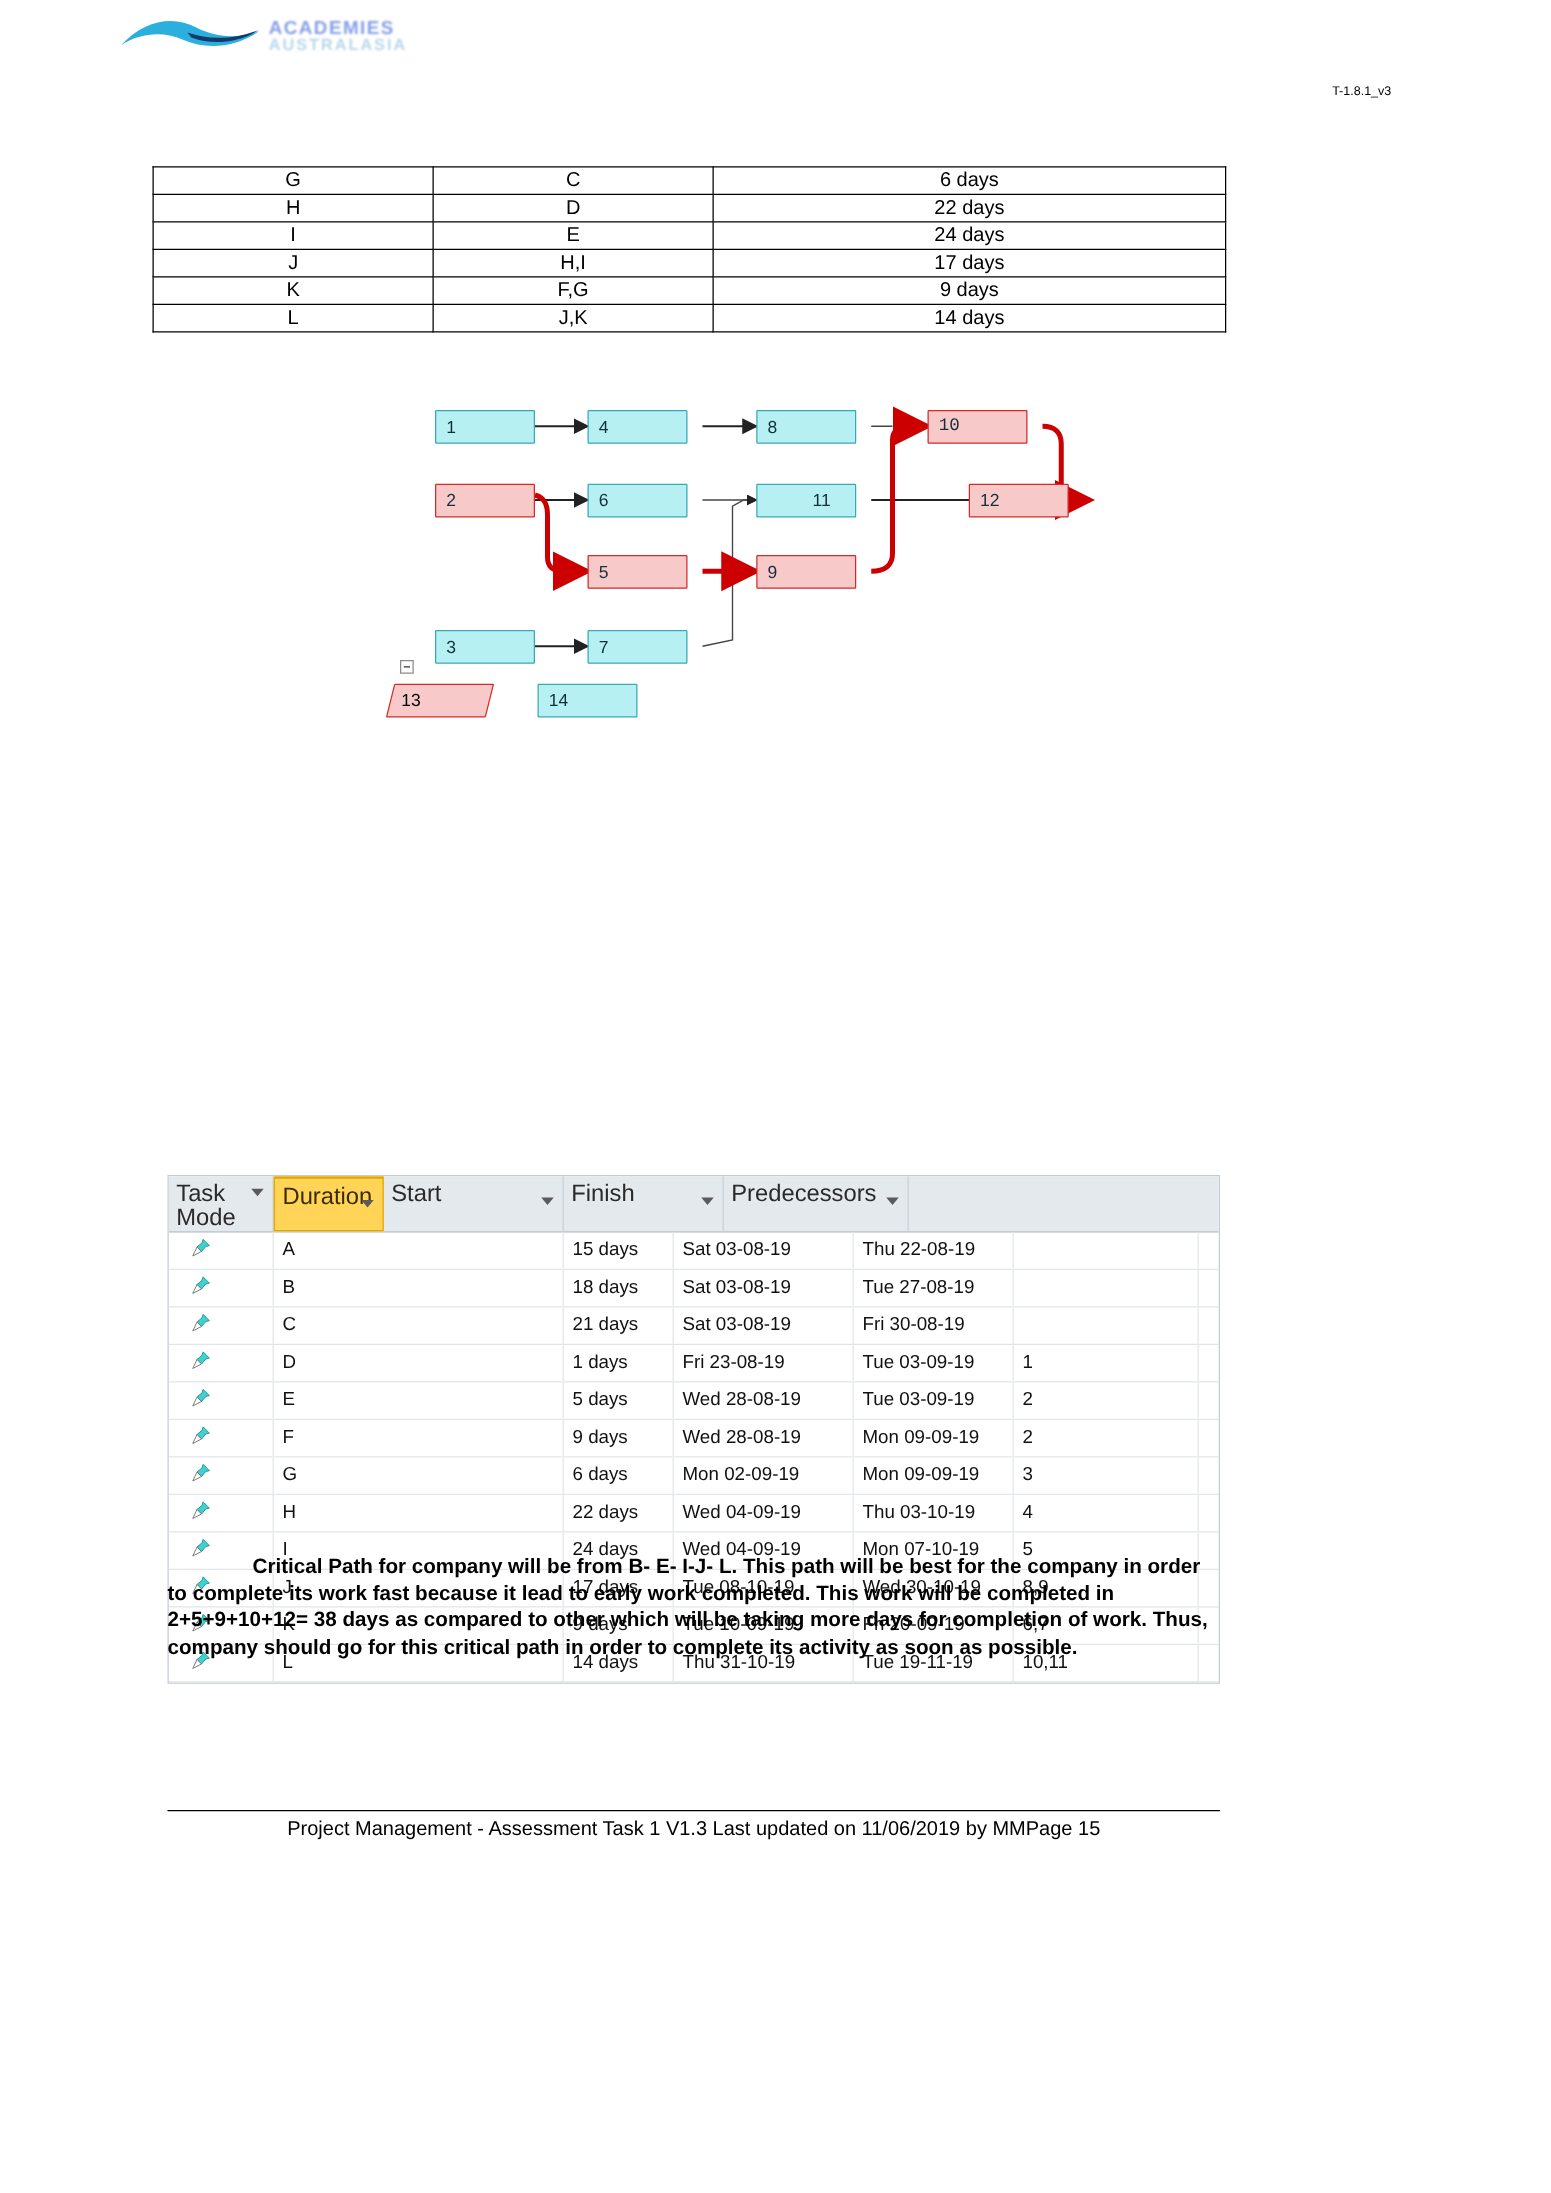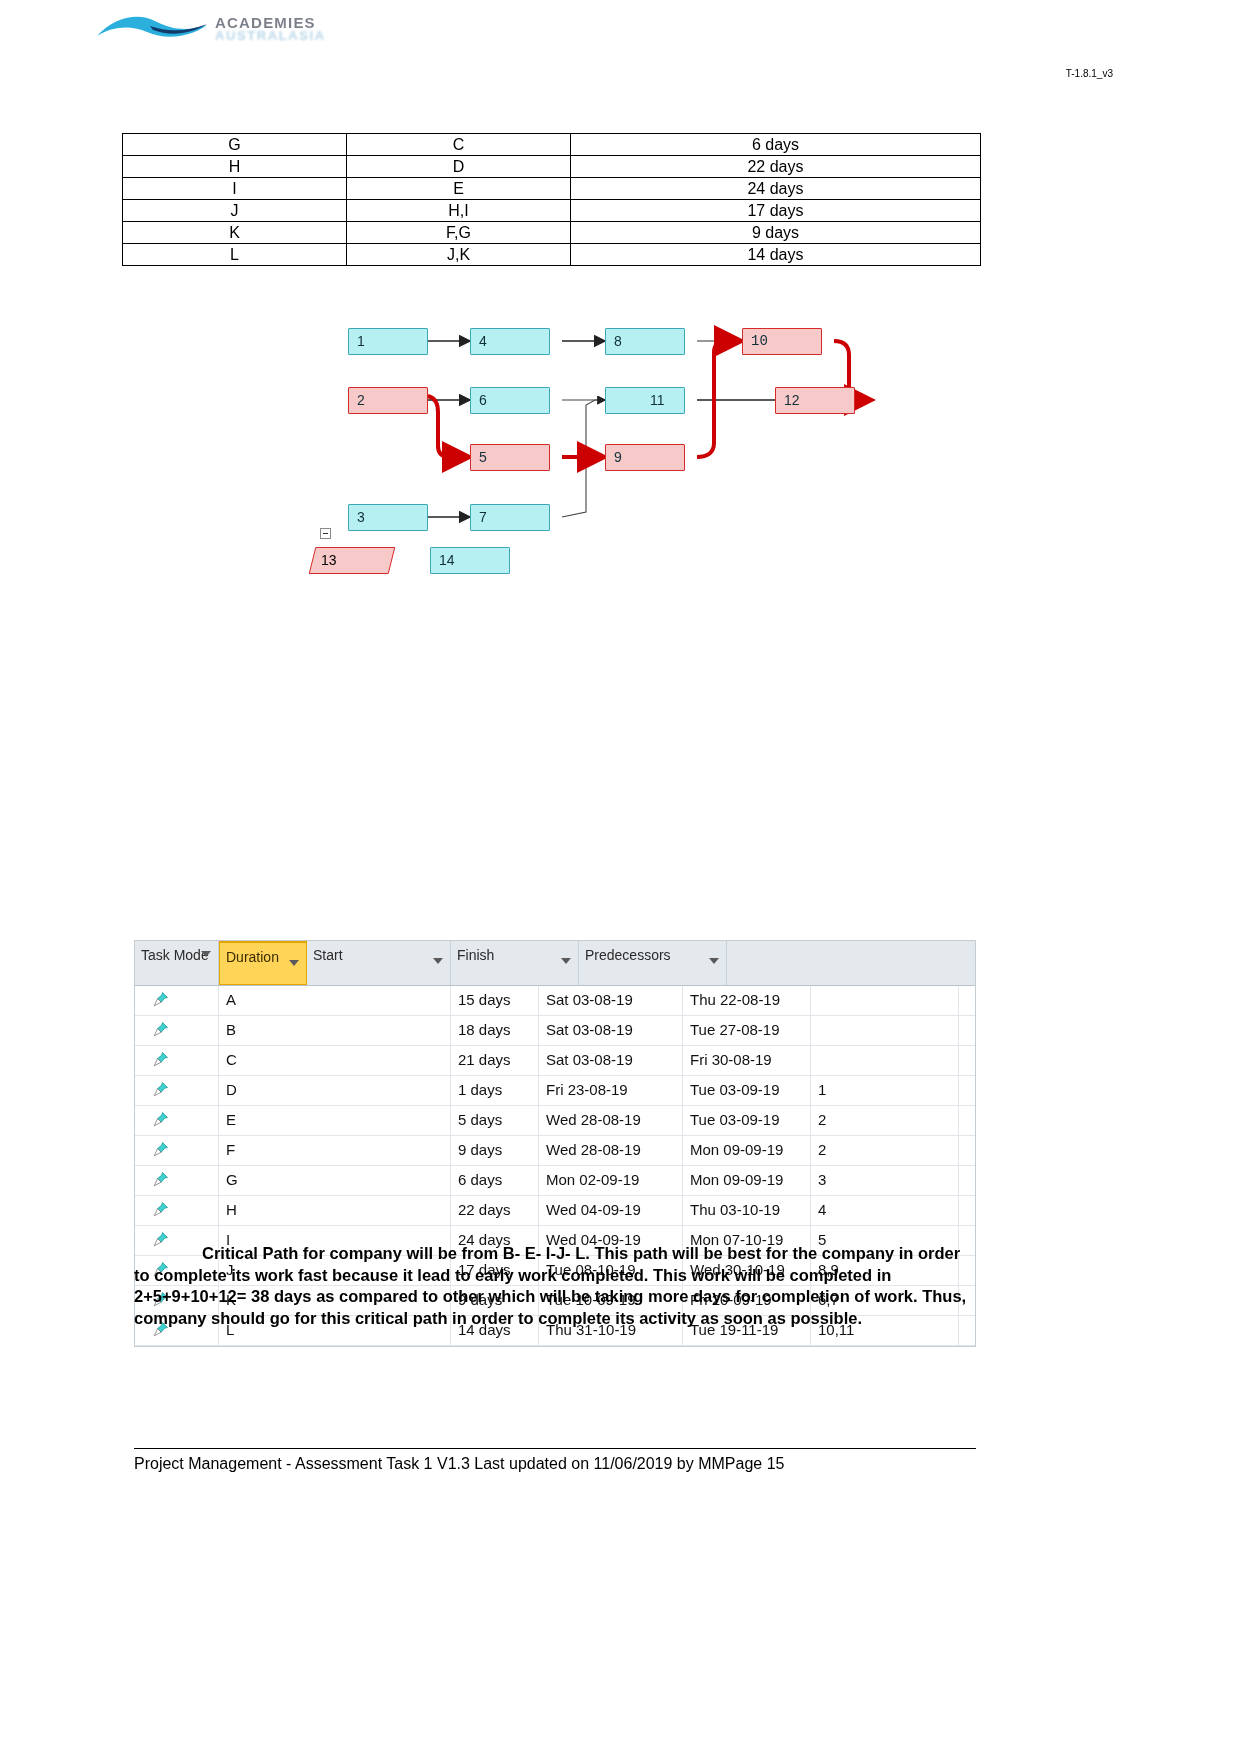--- a/index.html
+++ b/index.html
@@ -35,21 +35,21 @@
     left: 120px;
     top: 8px;
     width: 200px;
     height: 30px;
     opacity: 0.55;
   }
   .logo-text .l1 {
     font-size: 15px;
     font-weight: bold;
     letter-spacing: 1.2px;
-    color: #0f172a;
+    color: #1d4ed8;
     line-height: 13px;
     filter: blur(0.7px);
   }
   .logo-text .l2 {
     font-size: 13px;
     font-weight: bold;
     letter-spacing: 1.6px;
     color: #7fb6d6;
     line-height: 13px;
     filter: blur(0.9px);
@@ -150,21 +150,21 @@
     background: #e4e9ee;
     border-bottom: 1px solid #b9c2cb;
     height: 44px;
   }
   .gantt-head .cell {
     box-sizing: border-box;
     border-right: 1px solid #c8d0d8;
     padding: 5px 6px 0 6px;
     position: relative;
     color: #2a2a2a;
-    font-size: 14px;
+    font-size: 19px;
     line-height: 19px;
   }
   .gantt-head .cell.duration {
     background: #ffd457;
     border: 1px solid #e2a600;
     border-top: 2px solid #e2a600;
     color: #3a2c00;
   }
   .filter-arrow {
     position: absolute;
@@ -224,21 +224,21 @@
     width: 842px;
     border-top: 1px solid #000;
   }
   .footer {
     position: absolute;
     left: 134px;
     top: 1455px;
     width: 842px;
     font-size: 16px;
     display: flex;
-    justify-content: flex-start;
+    justify-content: center;
   }
 </style>
 </head>
 <body>
 
 <div class="page-header">
   <div class="logo-wrap">
     <svg class="logo-swoosh" width="115" height="30" viewBox="0 0 115 30">
       <path d="M2 24 C 20 4, 44 0, 62 10 C 76 17, 92 20, 112 13 C 94 26, 70 28, 52 20 C 36 13, 18 14, 2 24 Z" fill="#2bb0de"></path>
       <path d="M55 14 C 72 20, 92 20, 112 12 C 95 23, 74 24, 58 18 Z" fill="#123a6b"></path>

